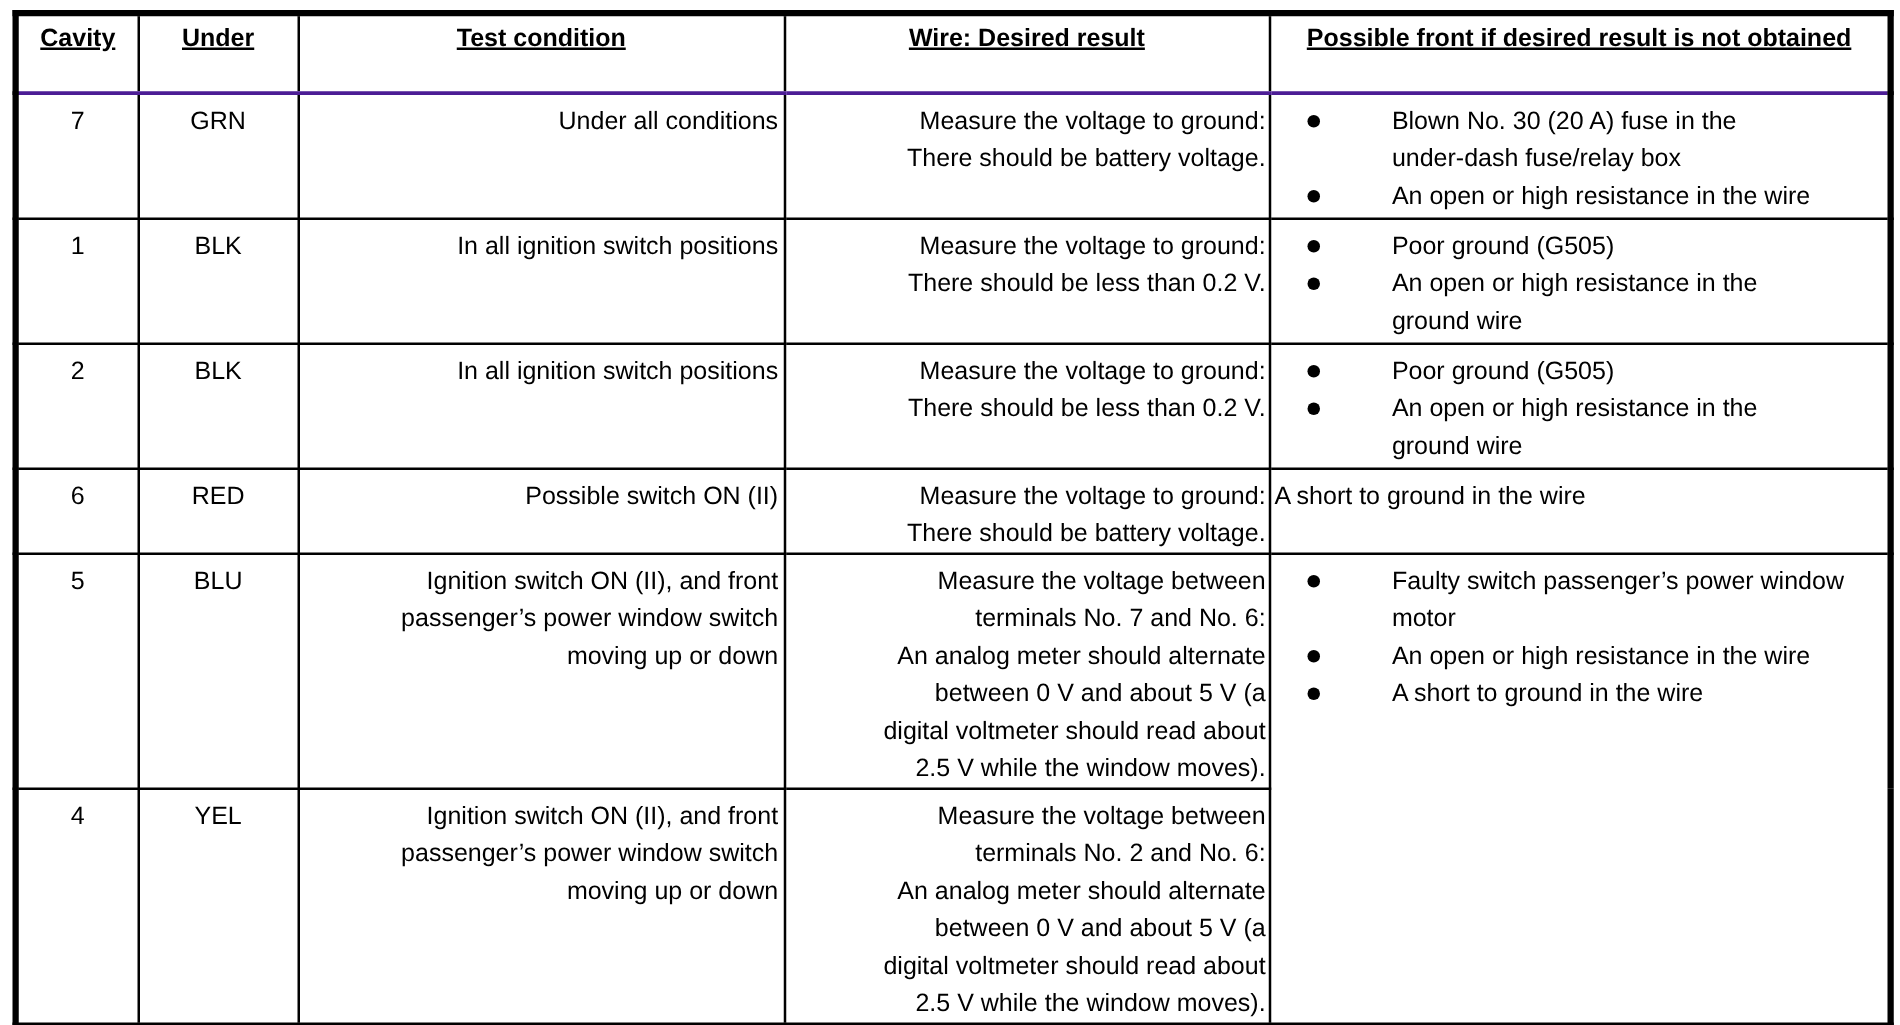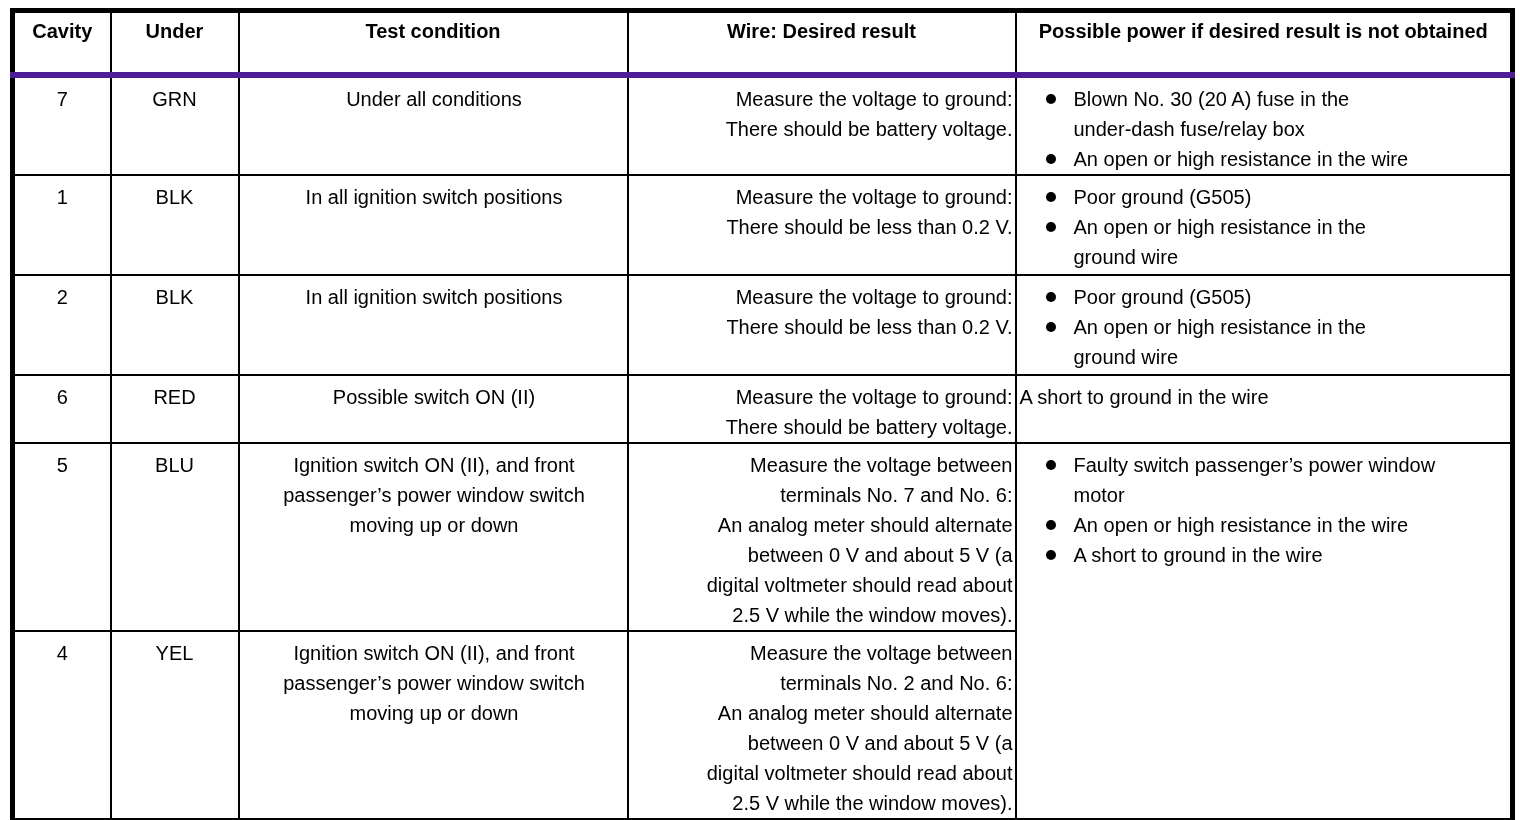--- a/index.html
+++ b/index.html
@@ -13,43 +13,43 @@
   .page { position: relative; width: 1520px; height: 820px; background: #fff; overflow: hidden; }
 
   table.spec {
     position: absolute; left: 10px; top: 8px;
     width: 1500px;
     border-collapse: collapse;
     table-layout: fixed;
     border: 5px solid #000;
   }
   table.spec th, table.spec td { border: 2px solid #000; }
-  table.spec thead th { border-bottom: 6px solid #4c1d95; }
+  table.spec thead th { border-bottom: 3px solid #4c1d95; text-decoration: underline; }
 
   thead th {
     font-weight: bold;
     font-size: 20px;
     line-height: 27px;
     text-align: center;
     vertical-align: top;
     padding: 5px 4px 0 4px;
   }
   tbody td {
     vertical-align: top;
     font-size: 20px;
     line-height: 30px;
     padding: 6px 3px 0 3px;
     overflow: hidden;
   }
   td.c-cavity, td.c-wire { text-align: center; }
-  td.c-cond   { padding-left: 6px;  padding-right: 4px; text-align: center; }
+  td.c-cond   { padding-left: 6px;  padding-right: 4px; text-align: right; }
   td.c-result { padding-left: 4px;  padding-right: 2px; text-align: right; }
   td.c-cause  { padding: 6px 2px 0 2px; text-align: left; }
 
-  .cause-item { display: flex; align-items: flex-start; }
+  .cause-item { display: flex; align-items: flex-start; gap: 40px; }
   .bullet {
     flex: 0 0 auto;
     width: 10px; height: 10px;
     border-radius: 50%;
     background: #000;
     margin: 10px 18px 0 27px;
   }
   .cause-text { flex: 1 1 auto; }
   .cause-plain { padding-left: 1px; }
 </style>
@@ -64,21 +64,21 @@
       <col style="width:389px">
       <col style="width:388px">
       <col style="width:497px">
     </colgroup>
     <thead>
       <tr style="height:64px">
         <th>Cavity</th>
         <th>Under</th>
         <th>Test condition</th>
         <th>Wire: Desired result</th>
-        <th>Possible power if desired result is not obtained</th>
+        <th>Possible front if desired result is not obtained</th>
       </tr>
     </thead>
     <tbody>
         <tr style="height: 100px;">
       <td class="c-cavity">7</td>
       <td class="c-wire">GRN</td>
       <td class="c-cond">
             <div>Under all conditions</div>
           </td>
       <td class="c-result">

